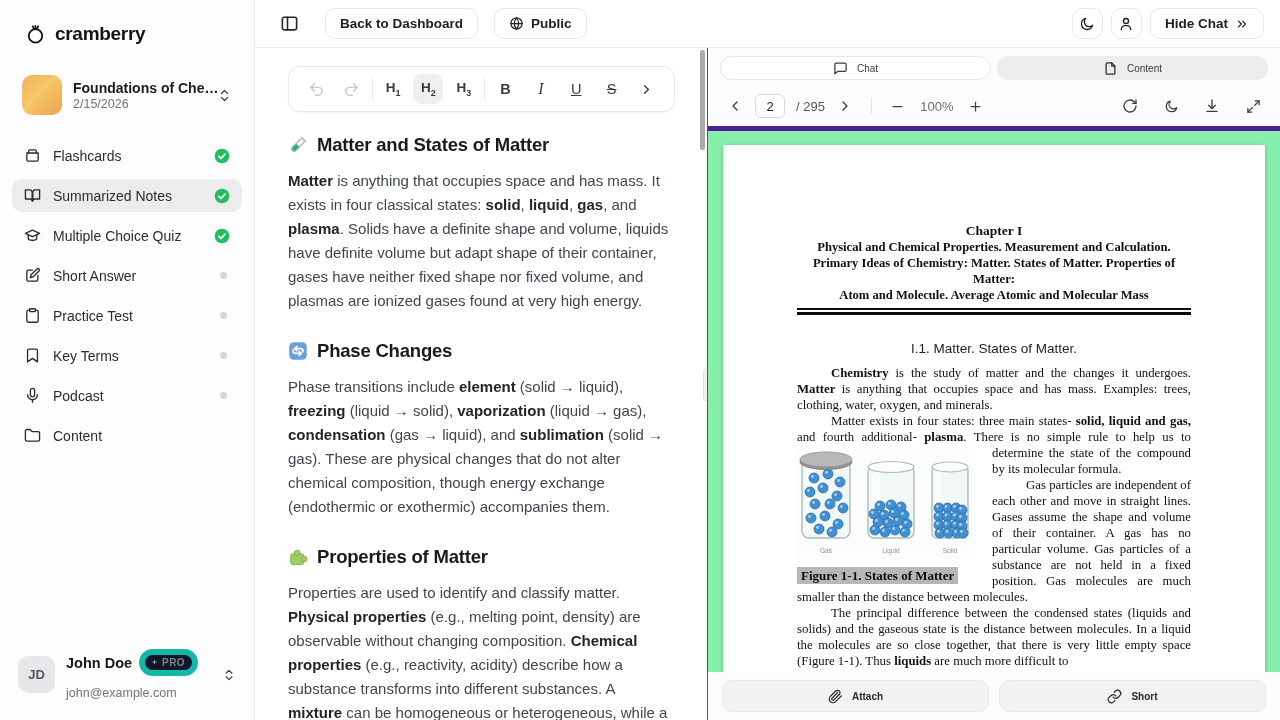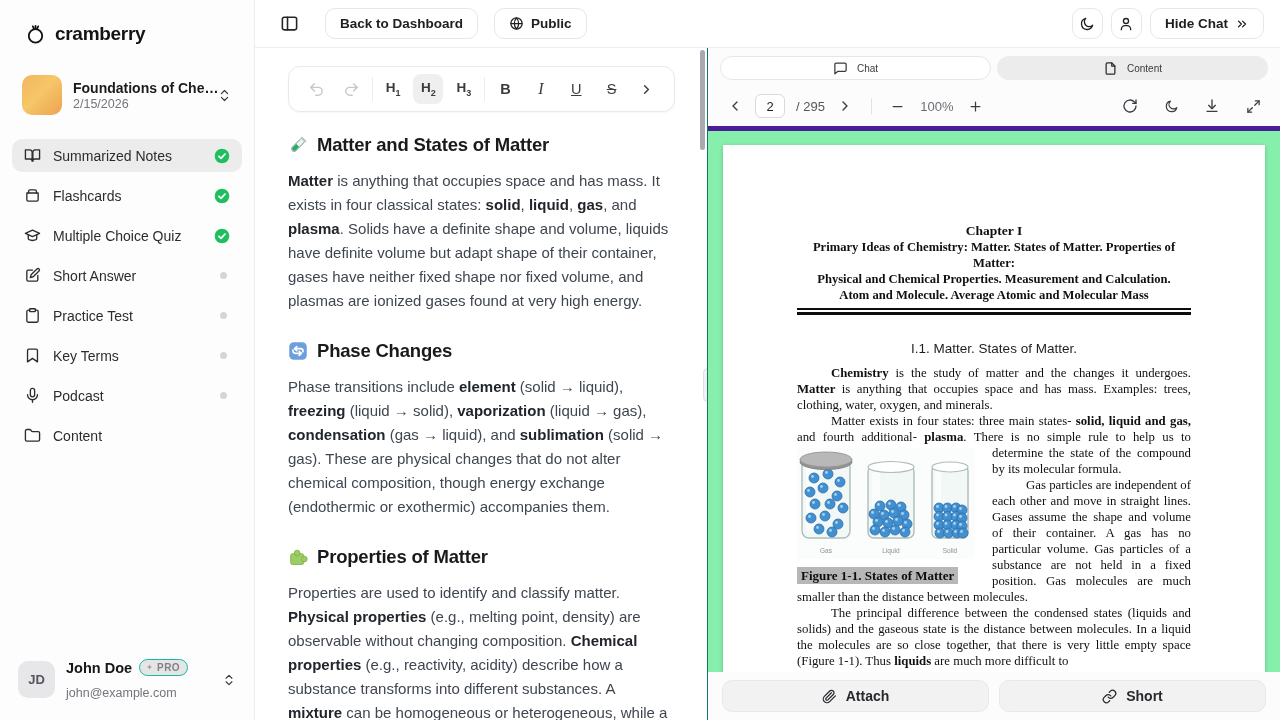--- a/index.html
+++ b/index.html
@@ -22,21 +22,21 @@
   .nav-item { display:flex; align-items:center; gap:12px; height:33px; padding:0 12px; border-radius:10px; margin-bottom:7px; color:#2c2c30; cursor:pointer; }
   .nav-item.active { background:#ececec; }
   .nav-label { flex:1; font-size:14px; font-weight:500; white-space:nowrap; }
   .dot-badge { width:7px; height:7px; border-radius:50%; background:#d6d6da; margin-right:3px; }
   .sidebar-spacer { flex:1; }
   .user-row { display:flex; align-items:center; gap:11px; padding:14px 18px 20px; cursor:pointer; }
   .user-avatar { width:37px; height:37px; border-radius:10px; background:#e7e7ea; display:flex; align-items:center; justify-content:center; font-size:13px; font-weight:600; color:#55555c; }
   .user-meta { flex:1; min-width:0; }
   .user-name-row { display:flex; align-items:center; gap:7px; }
   .user-name { font-size:14.5px; font-weight:700; color:#17171a; }
-  .pro-badge { display:inline-flex; align-items:center; gap:3px; font-size:10px; font-weight:700; letter-spacing:0.4px; color:#808088; background:#e5e5e5; border:1px solid #14b8a6; border-radius:99px; padding:2px 7px 2px 5px; }
+  .pro-badge { display:inline-flex; align-items:center; gap:3px; font-size:10px; font-weight:700; letter-spacing:0.4px; color:#808088; background:#0f172a; border:6px solid #14b8a6; border-radius:99px; padding:2px 7px 2px 5px; }
   .user-email { font-size:12.5px; color:#74747c; margin-top:10px; }
 
   
   .main { flex:1; display:flex; flex-direction:column; min-width:0; }
   .topbar { height:48px; display:flex; align-items:center; padding:0 16px 0 20px; border-bottom:1px solid #ededee; background:#fff; gap:8px; }
   .tb-iconbtn { width:31px; height:31px; border:1px solid #e7e7ea; border-radius:10px; background:#fff; display:flex; align-items:center; justify-content:center; cursor:pointer; color:#202024; }
   .tb-btn { height:31px; display:inline-flex; align-items:center; gap:7px; padding:0 14px; border:1px solid #e7e7ea; border-radius:10px; background:#fff; font-size:13.5px; font-weight:600; color:#202024; cursor:pointer; white-space:nowrap; }
   .tb-toggle { border:none; background:none; width:28px; height:28px; display:flex; align-items:center; justify-content:center; cursor:pointer; color:#26262a; }
   .tb-spacer { flex:1; }
 
@@ -90,21 +90,21 @@
   .pdf-p { font-size:12.8px; line-height:16px; text-align:justify; text-indent:34px; }
   .pdf-p b { font-weight:700; }
 
   .pdf-figure { float:left; width:178px; margin:3px 17px 3px 0; text-indent:0; }
   .fig-img { display:flex; align-items:flex-end; gap:9px; background:#fbfdfc; padding:2px 0 0; }
   .cyl-col { display:inline-flex; flex-direction:column; align-items:center; }
   .cyl-label { font-family:"Liberation Sans",sans-serif; font-size:6.5px; color:#8e8e8e; margin-top:1px; }
   .fig-caption { display:inline-block; margin-top:8px; background:#b7b7b7; color:#0d0d0d; font-weight:700; font-size:13px; line-height:17px; padding:0 4px; }
 
   .panel-footer { height:48px; display:flex; align-items:center; gap:10px; padding:0 14px; background:#fcfcfc; }
-  .pf-btn { flex:1; height:32px; border-radius:10px; background:#f2f2f3; border:1px solid #e9e9eb; display:flex; align-items:center; justify-content:center; gap:9px; font-size:14px; font-weight:600; color:#28282d; cursor:pointer; }
+  .pf-btn { flex:1; height:32px; border-radius:10px; background:#f2f2f3; border:1px solid #e9e9eb; display:flex; align-items:center; justify-content:center; gap:9px; font-size:10px; font-weight:600; color:#28282d; cursor:pointer; }
 </style>
 </head>
 <body>
 
 <div class="app">
 
   <aside class="sidebar">
     <div class="logo-row">
       <span class="icn">
         <svg width="23" height="23" viewBox="0 0 24 24" fill="none" stroke="#141414" stroke-width="1.9" stroke-linecap="round" stroke-linejoin="round">
@@ -125,43 +125,43 @@
       </div>
       <span class="icn">
         <svg width="15" height="15" viewBox="0 0 24 24" fill="none" stroke="#3a3a40" stroke-width="2" stroke-linecap="round" stroke-linejoin="round">
             <path d="m7 15 5 5 5-5"></path>
             <path d="m7 9 5-5 5 5"></path>
           </svg>
       </span>
     </div>
 
     <nav>
-        <div class="nav-item active">
-          <span class="icn">
-            <svg width="17" height="17" viewBox="0 0 24 24" fill="none" stroke="currentColor" stroke-width="1.9" stroke-linecap="round" stroke-linejoin="round">
-              <path d="M2 4h6a3.5 3.5 0 0 1 3.5 3.5V20A3 3 0 0 0 8.5 17H2z"></path>
-              <path d="M22 4h-6a3.5 3.5 0 0 0-3.5 3.5V20a3 3 0 0 1 3-3H22z"></path>
-            </svg>
-          </span>
-          <span class="nav-label">Summarized Notes</span>
+        <div class="nav-item">
+          <span class="icn">
+            <svg width="17" height="17" viewBox="0 0 24 24" fill="none" stroke="currentColor" stroke-width="1.9" stroke-linecap="round" stroke-linejoin="round">
+              <path d="M4 8.5h16V18a2 2 0 0 1-2 2H6a2 2 0 0 1-2-2z"></path>
+              <path d="M6.5 8.5V6a2 2 0 0 1 2-2h7a2 2 0 0 1 2 2v2.5"></path>
+            </svg>
+          </span>
+          <span class="nav-label">Flashcards</span>
           <span class="icn">
             <svg width="16" height="16" viewBox="0 0 16 16">
               <circle cx="8" cy="8" r="7.3" fill="#1fbf5f"></circle>
               <path d="M4.9 8.3l2.1 2.1 4.1-4.4" fill="none" stroke="#fff" stroke-width="1.7" stroke-linecap="round" stroke-linejoin="round"></path>
             </svg>
           </span>
         </div>
-        <div class="nav-item">
-          <span class="icn">
-            <svg width="17" height="17" viewBox="0 0 24 24" fill="none" stroke="currentColor" stroke-width="1.9" stroke-linecap="round" stroke-linejoin="round">
-              <path d="M4 8.5h16V18a2 2 0 0 1-2 2H6a2 2 0 0 1-2-2z"></path>
-              <path d="M6.5 8.5V6a2 2 0 0 1 2-2h7a2 2 0 0 1 2 2v2.5"></path>
-            </svg>
-          </span>
-          <span class="nav-label">Flashcards</span>
+        <div class="nav-item active">
+          <span class="icn">
+            <svg width="17" height="17" viewBox="0 0 24 24" fill="none" stroke="currentColor" stroke-width="1.9" stroke-linecap="round" stroke-linejoin="round">
+              <path d="M2 4h6a3.5 3.5 0 0 1 3.5 3.5V20A3 3 0 0 0 8.5 17H2z"></path>
+              <path d="M22 4h-6a3.5 3.5 0 0 0-3.5 3.5V20a3 3 0 0 1 3-3H22z"></path>
+            </svg>
+          </span>
+          <span class="nav-label">Summarized Notes</span>
           <span class="icn">
             <svg width="16" height="16" viewBox="0 0 16 16">
               <circle cx="8" cy="8" r="7.3" fill="#1fbf5f"></circle>
               <path d="M4.9 8.3l2.1 2.1 4.1-4.4" fill="none" stroke="#fff" stroke-width="1.7" stroke-linecap="round" stroke-linejoin="round"></path>
             </svg>
           </span>
         </div>
         <div class="nav-item">
           <span class="icn">
             <svg width="17" height="17" viewBox="0 0 24 24" fill="none" stroke="currentColor" stroke-width="1.9" stroke-linecap="round" stroke-linejoin="round">
@@ -484,22 +484,22 @@
                   </svg>
                 </span>
               </button>
           </div>
         </div>
 
         <div class="pdf-viewer">
           <div class="pdf-page">
             <div class="pdf-chapter">Chapter I</div>
             <div>
+                <div class="pdf-title-line">Physical and Chemical Properties. Measurement and Calculation.</div>
                 <div class="pdf-title-line">Primary Ideas of Chemistry: Matter. States of Matter. Properties of Matter:</div>
-                <div class="pdf-title-line">Physical and Chemical Properties. Measurement and Calculation.</div>
                 <div class="pdf-title-line">Atom and Molecule. Average Atomic and Molecular Mass</div>
               </div>
             <div class="pdf-rule"></div>
             <div class="pdf-section-heading">I.1. Matter. States of Matter.</div>
             <div>
                 <p class="pdf-p"><b>Chemistry</b> is the study of matter and the changes it undergoes. <b>Matter</b> is anything that occupies space and has mass. Examples: trees, clothing, water, oxygen, and minerals.</p>
                 <p class="pdf-p">Matter exists in four states: three main states-  <b>solid, liquid and gas,</b> and fourth additional- <b>plasma</b>. There is no simple rule to <span class="pdf-figure"><span class="fig-img">
                       <span class="cyl-col">
                         <svg width="58" height="92" viewBox="0 0 58 92">
     <rect x="5" y="10" width="48" height="78" rx="7" fill="#f2f8f6" stroke="#aebdb9" stroke-width="1.4"></rect>

